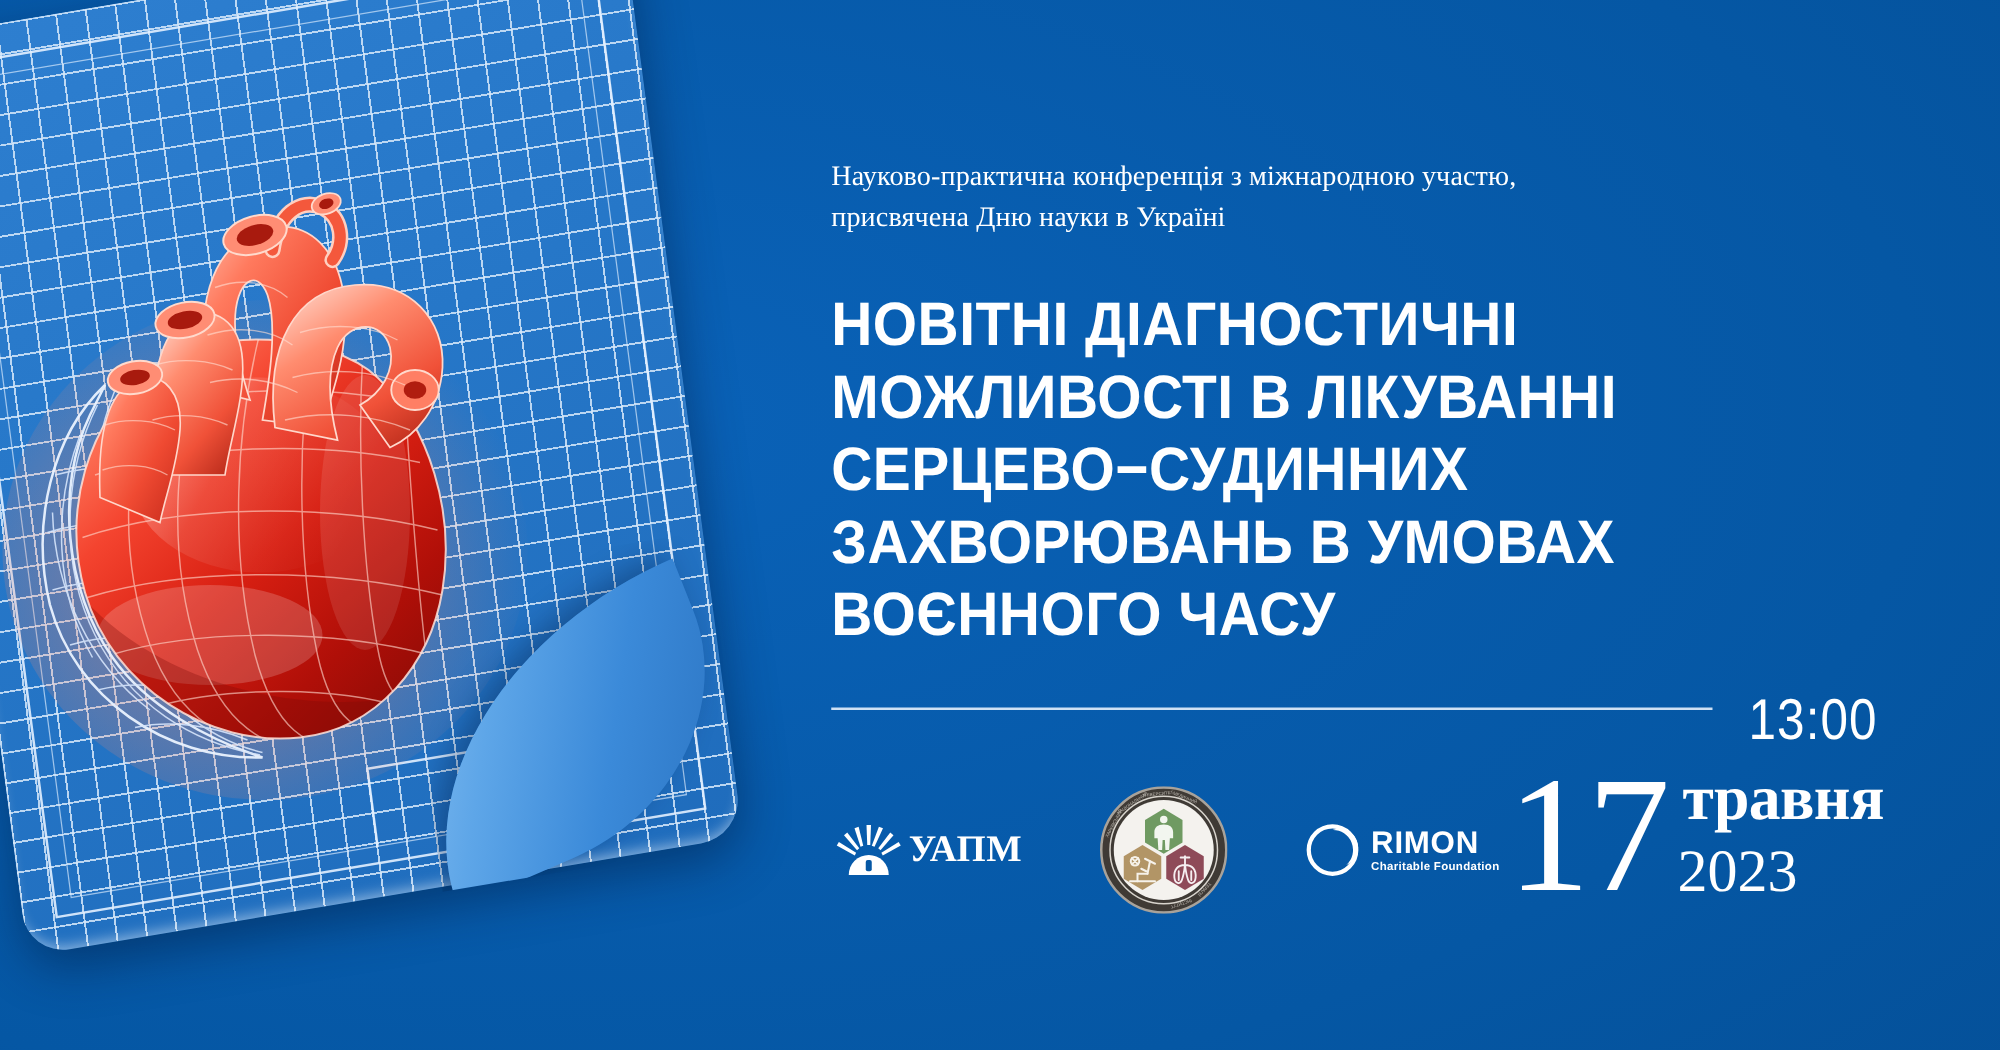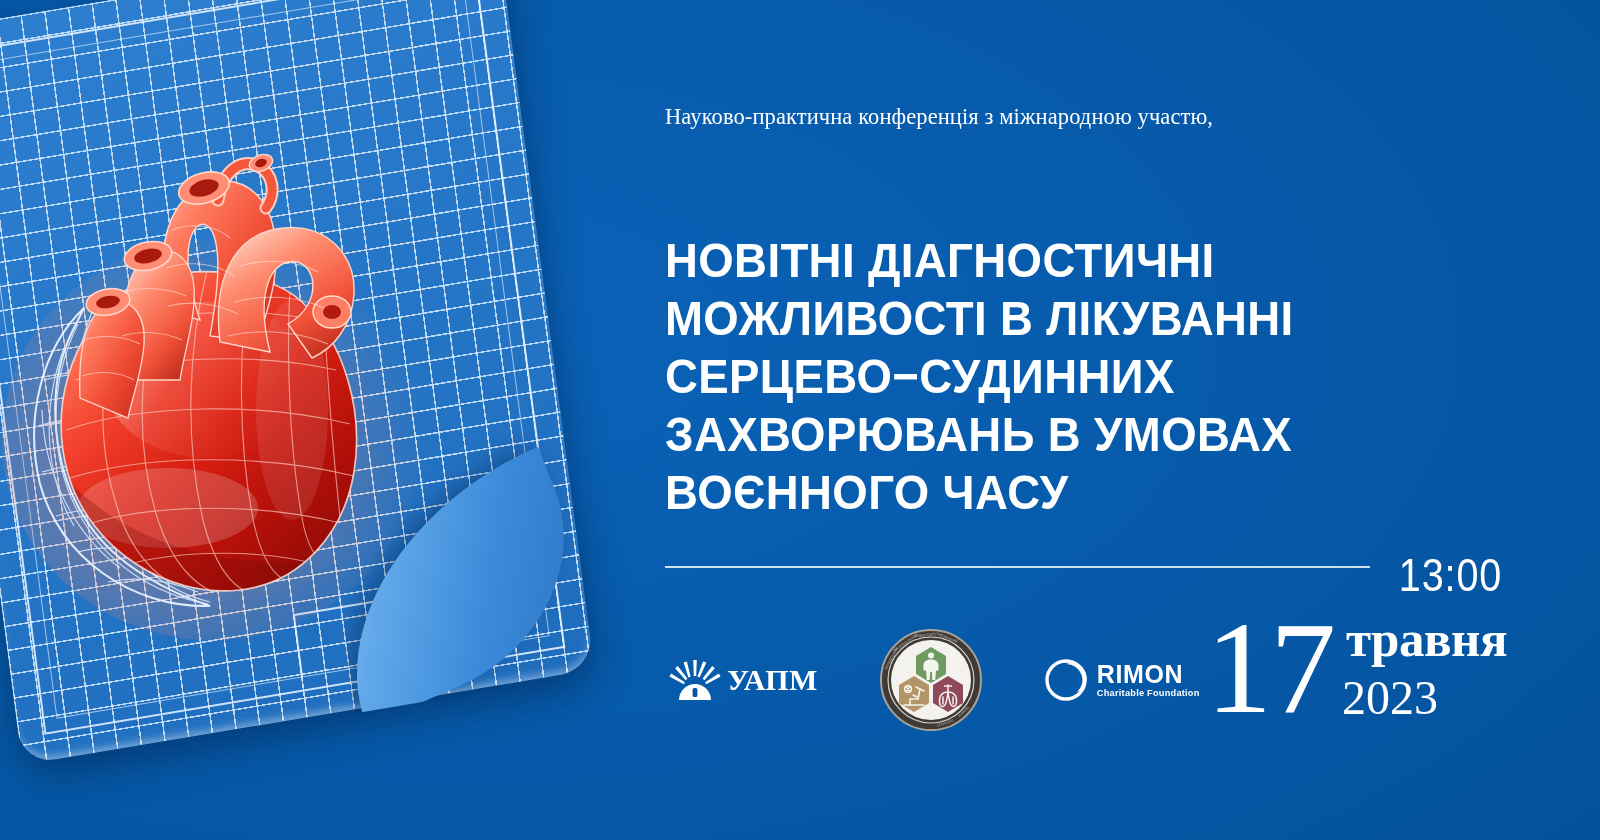--- a/index.html
+++ b/index.html
@@ -115,21 +115,21 @@
   
   #content {
     position: absolute;
     left: 665px;
     top: 0;
     width: 880px;
     height: 840px;
   }
   #kicker {
     position: absolute;
-    top: 100px;
+    top: 124px;
     left: 0;
     width: 720px;
     color: #ffffff;
     font-family: "Liberation Serif", serif;
     font-size: 22.5px;
     line-height: 33px;
     letter-spacing: 0.1px;
   }
   #kicker .kline { display: block; }
   #title {
@@ -408,20 +408,21 @@
           <path d="M110 296 C 128 290, 148 292, 162 300"></path>
         </g>
       </g>
     </svg>
   </div>
 
   <div id="content">
 
     <div id="kicker">
       <span class="kline">Науково-практична конференція з міжнародною участю,</span>
+      <span class="kline">присвячена Дню науки в Україні</span>
     </div>
 
     <h1 id="title">
       <span class="tline">НОВІТНІ ДІАГНОСТИЧНІ</span>
       <span class="tline">МОЖЛИВОСТІ В ЛІКУВАННІ</span>
       <span class="tline">СЕРЦЕВО−СУДИННИХ</span>
       <span class="tline">ЗАХВОРЮВАНЬ В УМОВАХ</span>
       <span class="tline">ВОЄННОГО ЧАСУ</span>
     </h1>
 

